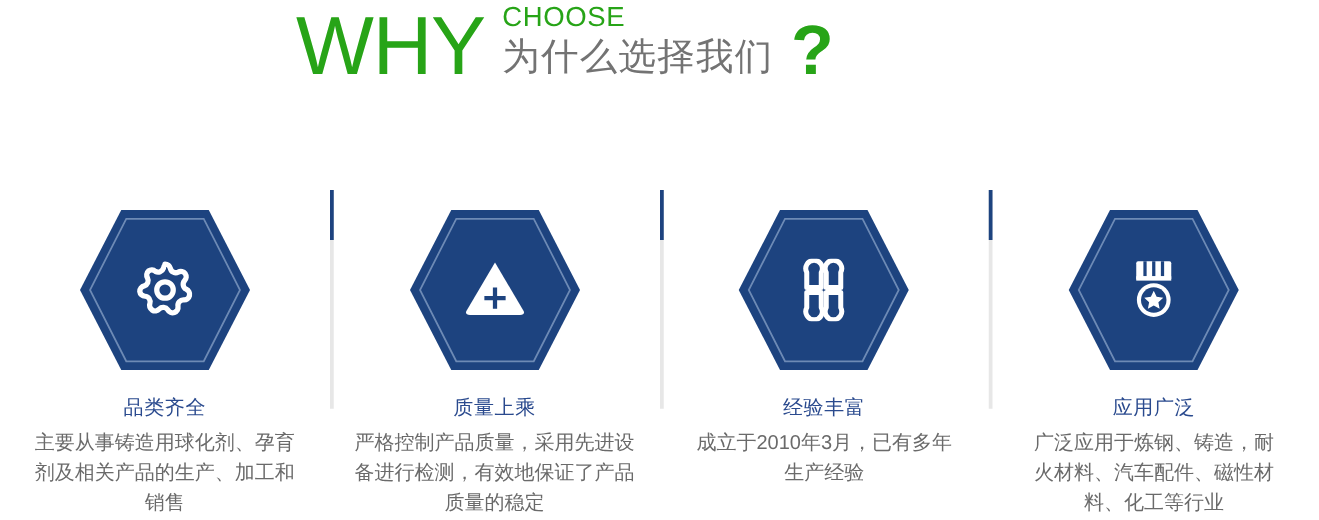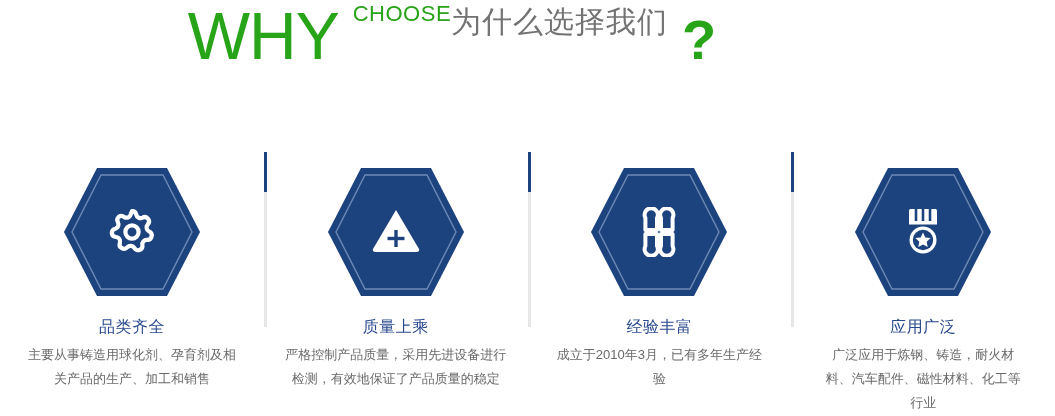--- a/index.html
+++ b/index.html
@@ -29,21 +29,21 @@
   .why-word {
     font-size:66px;
     line-height:64px;
     font-weight:400;
     color:#27a417;
     letter-spacing:-1px;
     margin-top:4px;
   }
   .header-mid {
     display:flex;
-    flex-direction:row;
+    flex-direction:column;
     margin-left:14px;
     margin-top:2px;
   }
   .choose-word {
     font-size:22px;
     line-height:24px;
     font-weight:400;
     color:#27a417;
     letter-spacing:0.5px;
   }
@@ -113,21 +113,21 @@
   .card-title {
     margin-top:19px;
     font-size:16px;
     line-height:20px;
     color:#2a4a8e;
     text-align:center;
     letter-spacing:0.5px;
   }
   .card-body {
     margin-top:6px;
-    font-size:13px;
+    font-size:16px;
     line-height:24px;
     color:#6a6a6a;
     text-align:center;
     width:100%;
     padding:0 6px;
   }
   .card-1 .card-body { max-width:226px; }
   .card-2 .card-body { max-width:236px; }
   .card-3 .card-body { max-width:220px; }
   .card-4 .card-body { max-width:218px; }

